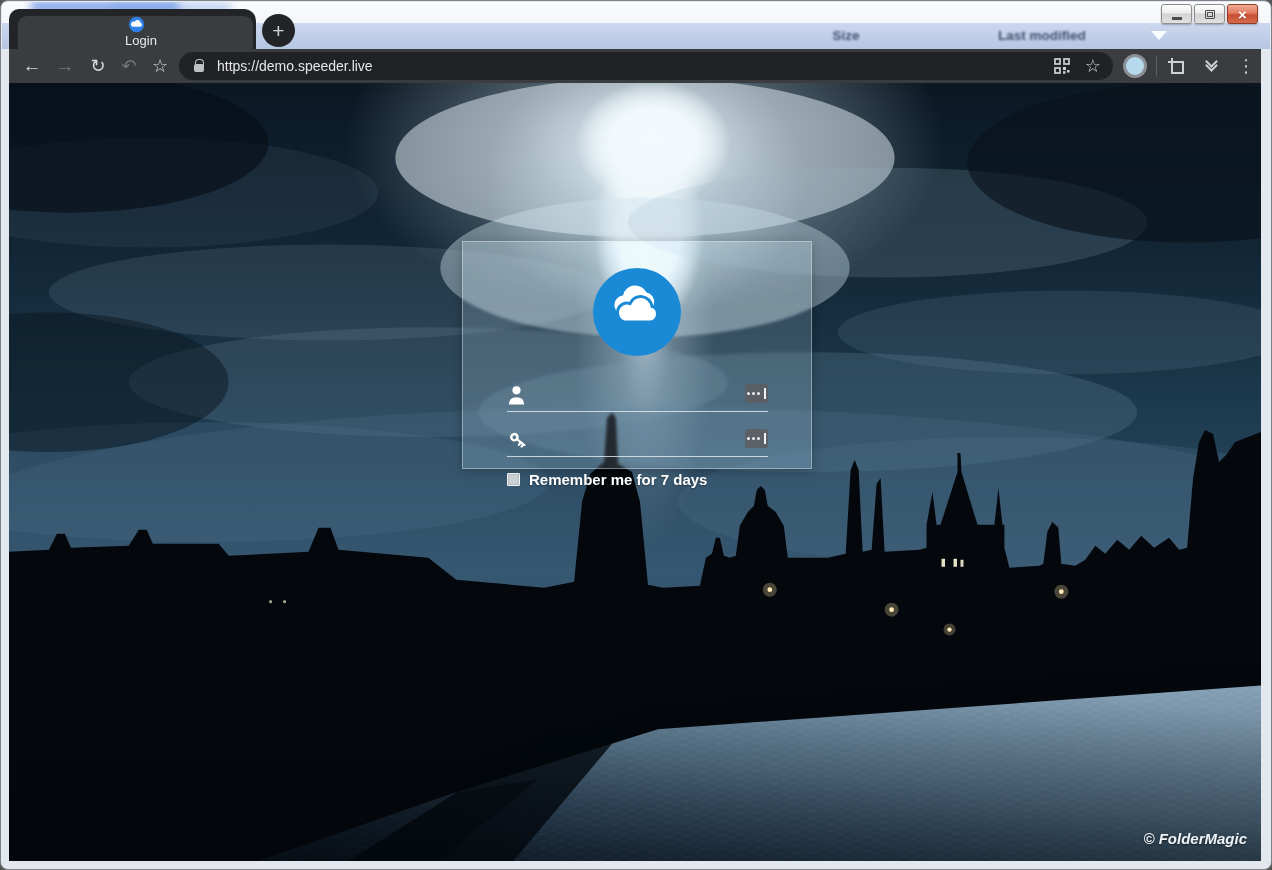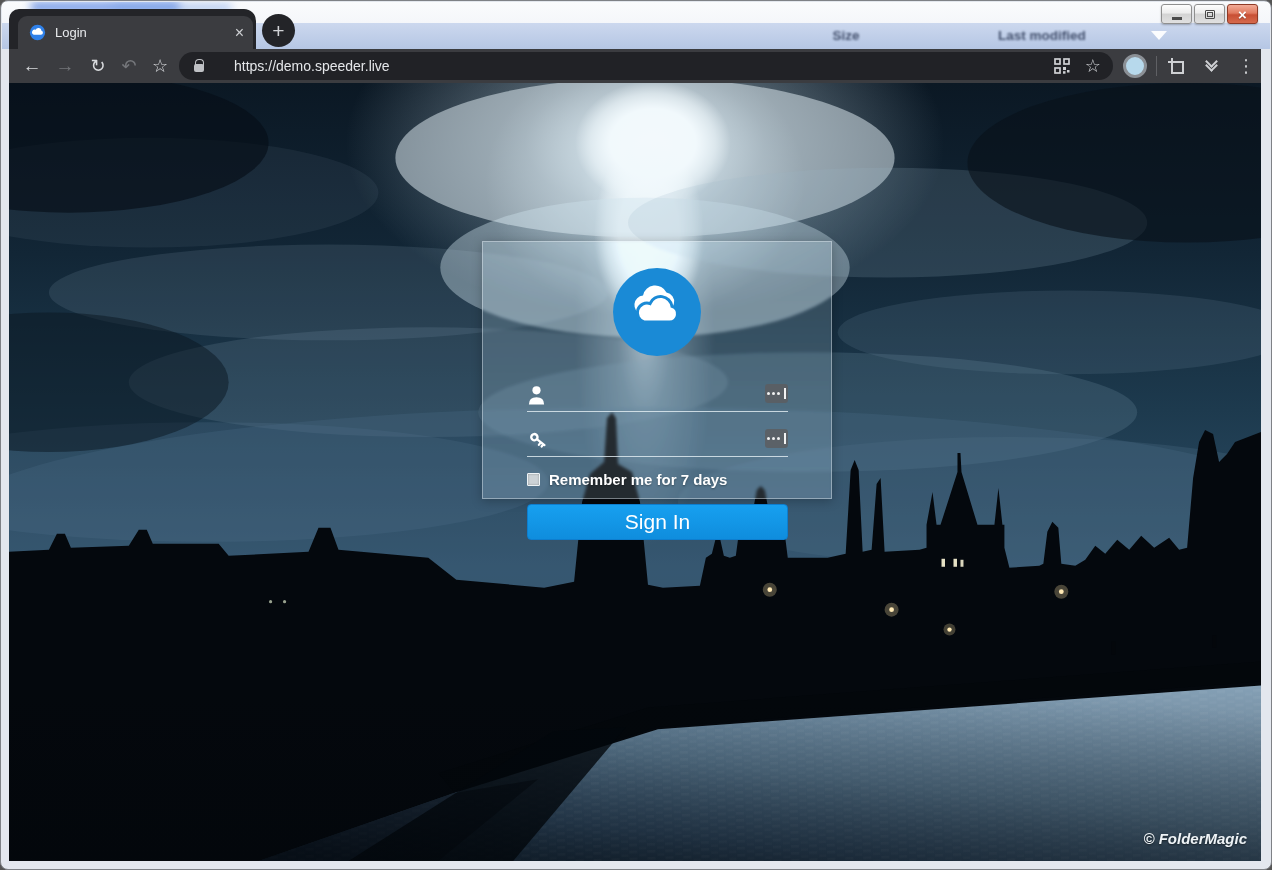--- a/index.html
+++ b/index.html
@@ -36,21 +36,21 @@
   .maxbox { width:10px; height:9px; border:1.5px solid #4b4b4b; border-radius:1px; position:relative; }
   .maxbox span { position:absolute; inset:1px; border:1px solid #4b4b4b; }
   .wbtn.close { background:linear-gradient(#f2ab97 0%,#e07a5f 45%,#c84f34 55%,#d66a4c 100%);
                 border-color:#8e3a26; color:#fff; font-weight:700; font-size:15px;
                 text-shadow:0 1px 1px rgba(0,0,0,.35); }
 
   
   .tabchunk { position:absolute; left:8px; top:8px; width:247px; height:40px;
               background:#232428; border-radius:10px 12px 0 0; z-index:20; }
   .tab { position:absolute; left:9px; right:3px; top:7px; bottom:0; background:#3b3c40;
-         border-radius:9px 9px 0 0; display:flex; align-items:center; padding:0 9px 0 11px; }
+         border-radius:9px 9px 0 0; display:flex; align-items:center; padding:0 9px 0 11px;flex-direction:column; }
   .favicon { width:17px; height:17px; flex:0 0 17px; }
   .tab-title { flex:1; margin-left:9px; color:#e8eaed; font-size:13px; }
   .tab-close { color:#cfd1d4; font-size:16px; line-height:1; cursor:default; }
   .newtab { position:absolute; left:261px; top:13px; width:33px; height:33px; border-radius:50%;
             background:#232428; color:#d0d2d5; font-size:21px; display:flex; align-items:center;
             justify-content:center; z-index:20; cursor:default; }
 
   
   .toolbar { position:absolute; left:8px; right:10px; top:48px; height:34px;
              background:#3b3c40; z-index:21; }
@@ -59,21 +59,21 @@
   .dim { color:#74767a; }
   .i-back{left:12px;} .i-fwd{left:45px;} .i-reload{left:78px; font-size:18px;}
   .i-undo{left:109px; font-size:18px;} .i-star{left:140px; font-size:18px;}
   .addressbar { position:absolute; left:170px; top:3px; width:934px; height:28px;
                 border-radius:14px; background:#212226; display:flex; align-items:center;
                 padding:0 12px 0 15px; cursor:text; }
   .lock { width:10px; height:8px; background:#bfc1c5; border-radius:2px; position:relative;
           margin-top:3px; flex:0 0 10px; }
   .lock::before { content:""; position:absolute; top:-5px; left:1px; width:7px; height:6px;
                   border:1.5px solid #bfc1c5; border-bottom:none; border-radius:4px 4px 0 0; }
-  .url { margin-left:30px; color:#e4e6e9; font-size:14px; flex:1; }
+  .url { margin-left:13px; color:#e4e6e9; font-size:14px; flex:1; }
   .qr { margin-left:14px; display:flex; }
   .star2 { margin-left:15px; color:#cfd1d4; font-size:18px; }
   .avatar { position:absolute; left:1114px; top:5px; width:24px; height:24px; border-radius:50%;
             background:#b7d9ec; border:3px solid #8b9096; cursor:default; }
   .tsep { position:absolute; left:1147px; top:7px; width:1px; height:20px; background:#5f6064; }
   .crop { position:absolute; left:1159px; top:9px; width:17px; height:17px; cursor:default; }
   .crop::before { content:""; position:absolute; left:3px; top:0; width:11px; height:14px;
                   border-left:2px solid #cfd1d4; border-bottom:2px solid #cfd1d4; }
   .crop::after { content:""; position:absolute; left:0; top:3px; width:14px; height:11px;
                  border-top:2px solid #cfd1d4; border-right:2px solid #cfd1d4; }
@@ -83,21 +83,21 @@
   .chev span + span { margin-top:-5px; }
   .kebab { position:absolute; left:1228px; top:0; height:34px; display:flex; align-items:center;
            color:#cfd1d4; font-size:18px; cursor:default; }
 
   
   .viewport { position:absolute; left:8px; right:10px; top:82px; bottom:8px; overflow:hidden;
               background:#0b1520; }
   .photo { position:absolute; inset:0; width:100%; height:100%; display:block; }
 
   
-  .card { position:absolute; left:473px; top:158px; width:350px; height:258px;
+  .card { position:absolute; left:453px; top:158px; width:350px; height:228px;
           background:rgba(205,222,233,.16); border:1px solid rgba(235,245,250,.42);
           backdrop-filter:blur(1.5px) brightness(1.1); box-shadow:0 2px 10px rgba(0,0,0,.25); }
   .logo { position:absolute; left:50%; top:26px; transform:translateX(-50%); width:88px; height:88px; }
   .field { position:absolute; left:44px; right:43px; border-bottom:1px solid rgba(230,240,245,.8); }
   .f-user { top:136px; height:34px; }
   .f-pass { top:181px; height:34px; }
   .ficon { position:absolute; left:0; bottom:5px; display:flex; }
   .field input { position:absolute; left:32px; right:34px; top:2px; height:28px; background:transparent;
                  border:none; outline:none; color:#fff; font-size:15px; font-family:inherit; }
   .fillicon { position:absolute; right:0; bottom:8px; width:23px; height:19px; border-radius:3px;
@@ -343,18 +343,17 @@
             <span class="d"></span>
             <span class="bar"></span>
           </span>
       </div>
 
       <label class="remember">
         <span class="cb"></span>
         <span>Remember me for 7 days</span>
       </label>
 
-      <div class="signin">Sign In</div>
     </div>
 
     <div class="copyright">© FolderMagic</div>
   </div>
 </div>
 
 </body></html>

